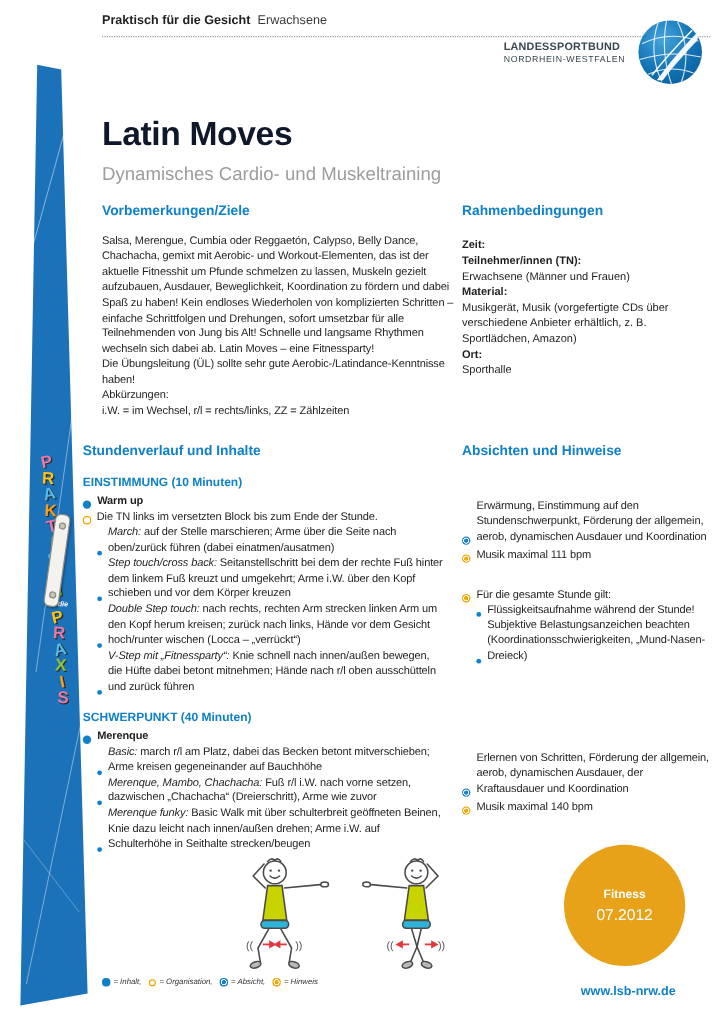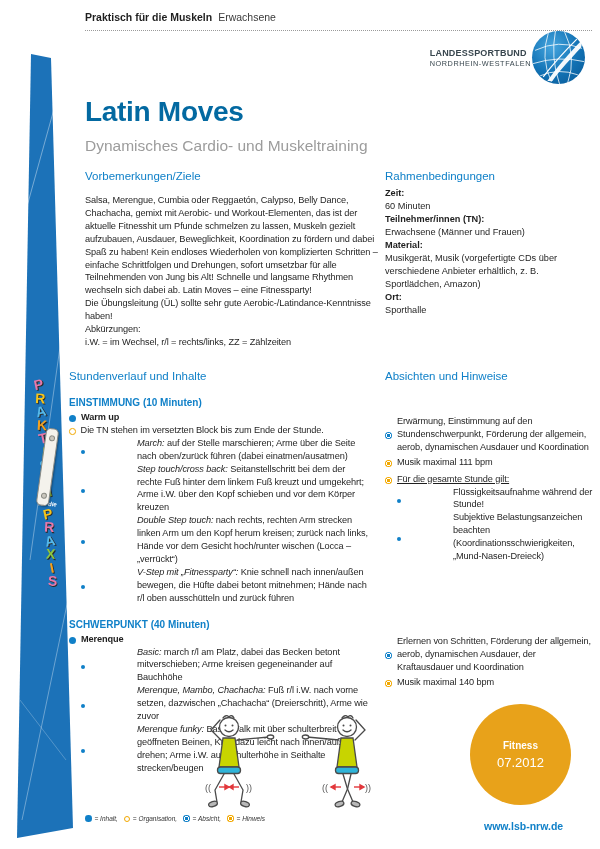--- a/index.html
+++ b/index.html
@@ -20,55 +20,55 @@
   .expander .hole{position:absolute;left:3px;width:4px;height:4px;border-radius:50%;
                   background:#c9c6bd;border:1px solid #8b8b84;}
   .expander .h1{top:6px;} .expander .h2{bottom:6px;}
 
   
   .header{position:absolute;left:85px;top:11px;font-size:10.5px;z-index:4;}
   .header .hb{font-weight:bold;color:#1f1f1f;}
   .header .hr{color:#3a3a3a;margin-left:3px;}
   .rule{position:absolute;left:85px;right:8px;top:30px;border-top:1.5px dotted #9a9a9a;z-index:4;}
 
-  .brand{position:absolute;right:14px;top:30px;display:flex;align-items:center;gap:0;z-index:4;}
+  .brand{position:absolute;right:14px;top:16px;display:flex;align-items:center;gap:10px;z-index:4;}
   .brand .b1{font-size:9px;font-weight:bold;color:#39474f;letter-spacing:.2px;}
   .brand .b2{font-size:7.3px;color:#39474f;letter-spacing:.55px;margin-top:1px;}
 
   
   .title{position:absolute;left:85px;top:96px;margin:0;font-size:28px;font-weight:bold;
-         color:#0369a1;letter-spacing:-.3px;z-index:4;}
+         color:#0f172a;letter-spacing:-.3px;z-index:4;}
   .subtitle{position:absolute;left:85px;top:137px;font-size:15.5px;color:#9c9c9c;z-index:4;}
 
   
   .colA{position:absolute;left:85px;top:170px;width:297px;z-index:4;}
   .colB{position:absolute;left:69px;top:370px;width:300px;z-index:4;}
   .colC{position:absolute;left:385px;top:170px;width:208px;z-index:4;}
   .colD{position:absolute;left:385px;top:370px;width:208px;z-index:4;}
 
-  h2.sec{margin:0;font-size:11.5px;font-weight:normal;color:#1080c8;}
+  h2.sec{margin:0;font-size:11.5px;font-weight:bold;color:#1080c8;}
   h3.sub{margin:0;font-size:10px;font-weight:bold;color:#1080c8;}
   .body{font-size:9.2px;line-height:12.9px;letter-spacing:-.1px;}
   .colA .body.first{margin-top:12px;}
   .colC .lbl{font-size:9.2px;line-height:13px;font-weight:bold;}
   .colC .val{font-size:9.2px;line-height:13px;}
-  .colC .fields{margin-top:5px;}
-
-  
-  .row{display:flex;align-items:center;font-size:9.2px;line-height:12.9px;letter-spacing:-.1px;}
+  .colC .fields{margin-top:16px;}
+
+  
+  .row{display:flex;align-items:flex-end;font-size:9.2px;line-height:12.9px;letter-spacing:-.1px;}
   .row .txt{flex:1;}
   .row.boldtxt .txt{font-weight:bold;}
-  .row.indent{margin-left:12px;gap:47px;}
+  .row.indent{margin-left:12px;}
   .b{flex:0 0 auto;width:7px;height:7px;border-radius:50%;margin:3px 5px 0 0;}
   .b-inhalt{background:#1080c8;}
   .b-org{width:4.6px;height:4.6px;background:#fff;border:1.7px solid #f2a800;margin-top:2.6px;}
   .b-absicht{background:radial-gradient(circle,#1080c8 0 31%,#ffffff 38% 48%,#1080c8 55%);}
   .b-hinweis{background:radial-gradient(circle,#f2a800 0 31%,#ffffff 38% 48%,#f2a800 55%);}
   .b-dot{width:4px;height:4px;background:#1080c8;margin:4.2px 5px 0 0;}
-  .mt12{margin-top:4px;text-decoration:underline;} .mt2{margin-top:2px;} .mt33{margin-top:33px;} .mt72{margin-top:72px;}
+  .mt12{margin-top:20px;} .mt2{margin-top:2px;} .mt33{margin-top:33px;} .mt72{margin-top:72px;}
   .colB h3.sub{margin-top:14px;margin-bottom:3px;}
   .colB h3.sub.first{margin-top:15px;}
   .lead{font-style:italic;}
 
   
   .figures{position:absolute;left:183px;top:714px;display:flex;gap:26px;z-index:4;}
 
   
   .badge{position:absolute;left:470px;top:704px;width:101px;height:101px;border-radius:50%;
          background:#e8a21a;color:#fff;display:flex;flex-direction:column;align-items:center;
@@ -114,21 +114,21 @@
       <span style="color: rgb(141, 198, 63);">X</span>
       <span style="color: rgb(245, 161, 29);">I</span>
       <span style="color: rgb(232, 120, 170);">S</span>
     </div>
   <div class="expander">
     <span class="hole h1"></span>
     <span class="hole h2"></span>
   </div>
 
   <div class="header">
-    <span class="hb">Praktisch für die Muskeln</span>
+    <span class="hb">Praktisch für die Gesicht</span>
     <span class="hr">Erwachsene</span>
   </div>
   <div class="rule"></div>
 
   <div class="brand">
     <div class="brand-text">
       <div class="b1">LANDESSPORTBUND</div>
       <div class="b2">NORDRHEIN-WESTFALEN</div>
     </div>
     <svg class="globe" width="55" height="55" viewBox="0 0 54 54">
@@ -161,41 +161,40 @@
     <div class="body first">Salsa, Merengue, Cumbia oder Reggaetón, Calypso, Belly Dance, Chachacha, gemixt mit Aerobic- und Workout-Elementen, das ist der aktuelle Fitnesshit um Pfunde schmelzen zu lassen, Muskeln gezielt aufzubauen, Ausdauer, Beweglichkeit, Koordination zu fördern und dabei Spaß zu haben! Kein endloses Wiederholen von komplizierten Schritten – einfache Schrittfolgen und Drehungen, sofort umsetzbar für alle Teilnehmenden von Jung bis Alt! Schnelle und langsame Rhythmen wechseln sich dabei ab. Latin Moves – eine Fitnessparty!</div>
     <div class="body">Die Übungsleitung (ÜL) sollte sehr gute Aerobic-/Latindance-Kenntnisse haben!</div>
     <div class="body">Abkürzungen:</div>
     <div class="body">i.W. = im Wechsel, r/l = rechts/links, ZZ = Zählzeiten</div>
   </div>
 
   <div class="colC">
     <h2 class="sec">Rahmenbedingungen</h2>
     <div class="fields">
       <div class="lbl">Zeit:</div>
-      <div class="val">60 Minuten</div>
       <div class="lbl">Teilnehmer/innen (TN):</div>
       <div class="val">Erwachsene (Männer und Frauen)</div>
       <div class="lbl">Material:</div>
       <div class="val">Musikgerät, Musik (vorgefertigte CDs über verschiedene Anbieter erhältlich, z. B. Sportlädchen, Amazon)</div>
       <div class="lbl">Ort:</div>
       <div class="val">Sporthalle</div>
     </div>
   </div>
 
   <div class="colB">
     <h2 class="sec">Stundenverlauf und Inhalte</h2>
 
     <h3 class="sub first">EINSTIMMUNG (10 Minuten)</h3>
     <div class="row boldtxt">
       <span class="b b-inhalt"></span>
       <div class="txt">Warm up</div>
     </div>
     <div class="row">
       <span class="b b-org"></span>
-      <div class="txt">Die TN stehen im versetzten Block bis zum Ende der Stunde.</div>
+      <div class="txt">Die TN links im versetzten Block bis zum Ende der Stunde.</div>
     </div>
     <div class="row indent">
       <span class="b b-dot"></span>
       <div class="txt"><span class="lead">March:</span><span> auf der Stelle marschieren; Arme über die Seite nach oben/zurück führen (dabei einatmen/ausatmen)</span></div>
     </div>
     <div class="row indent">
       <span class="b b-dot"></span>
       <div class="txt"><span class="lead">Step touch/cross back:</span><span> Seitanstellschritt bei dem der rechte Fuß hinter dem linkem Fuß kreuzt und umgekehrt; Arme i.W. über den Kopf schieben und vor dem Körper kreuzen</span></div>
     </div>
     <div class="row indent">

